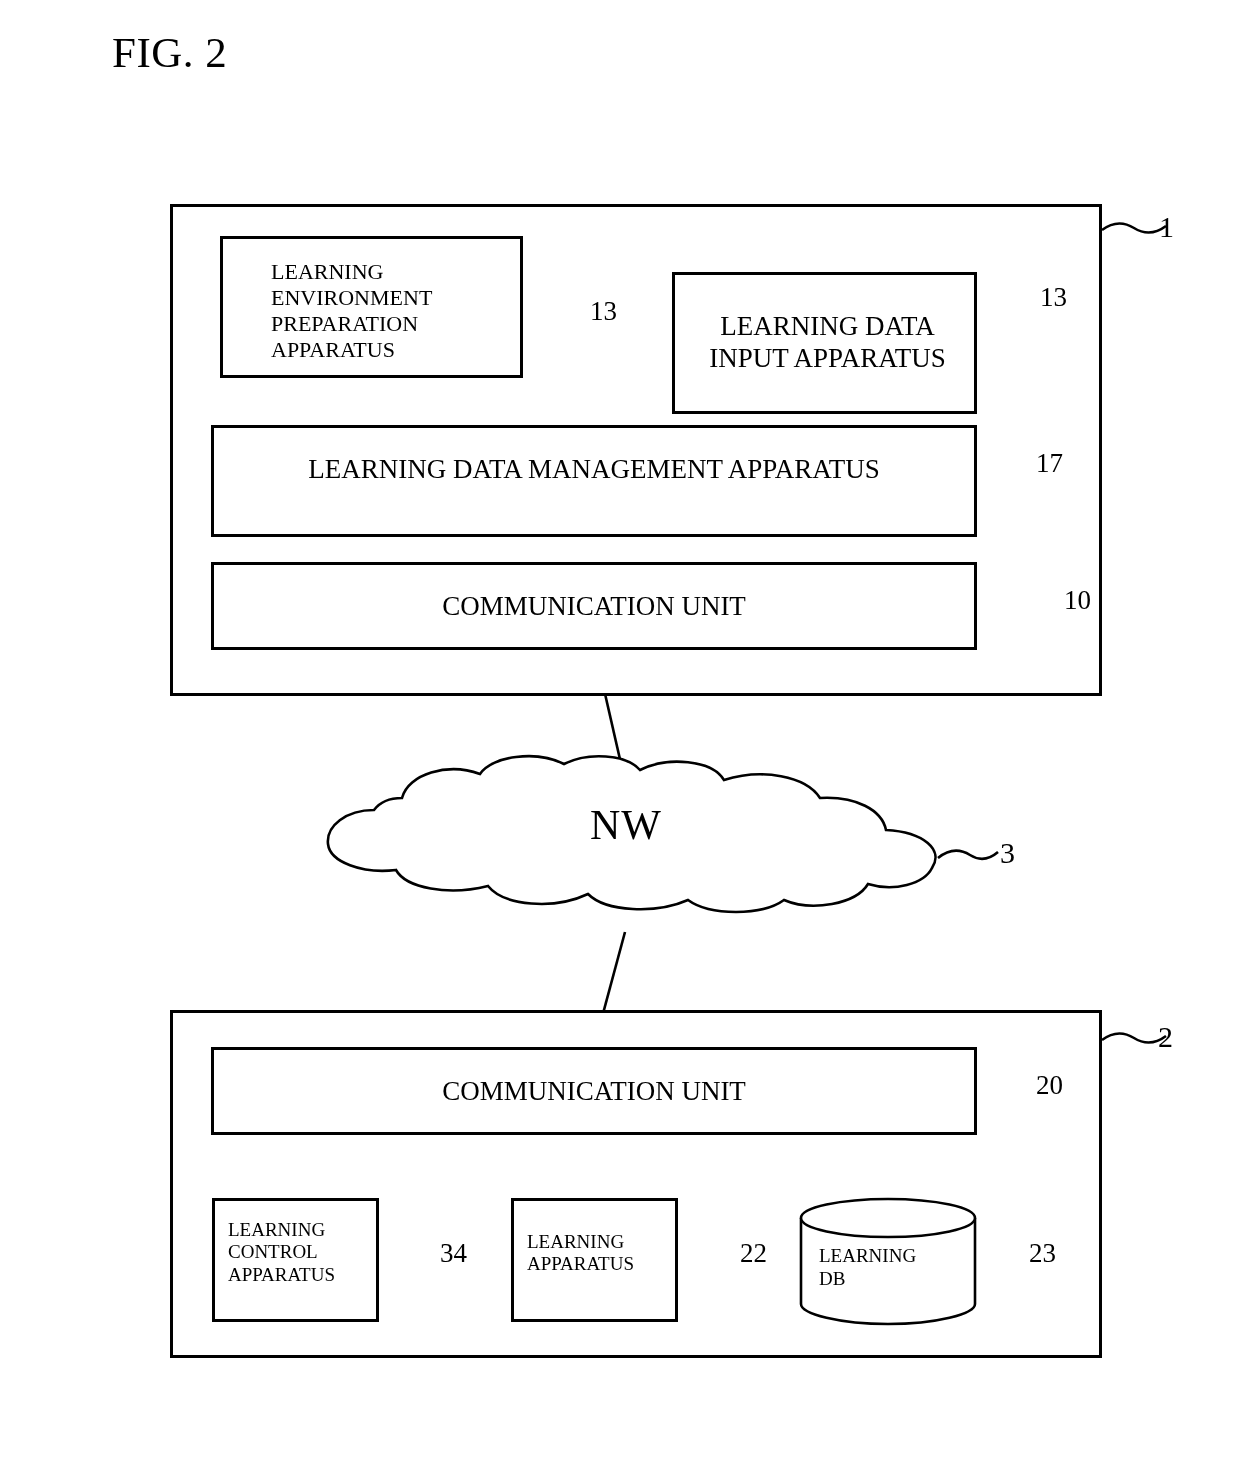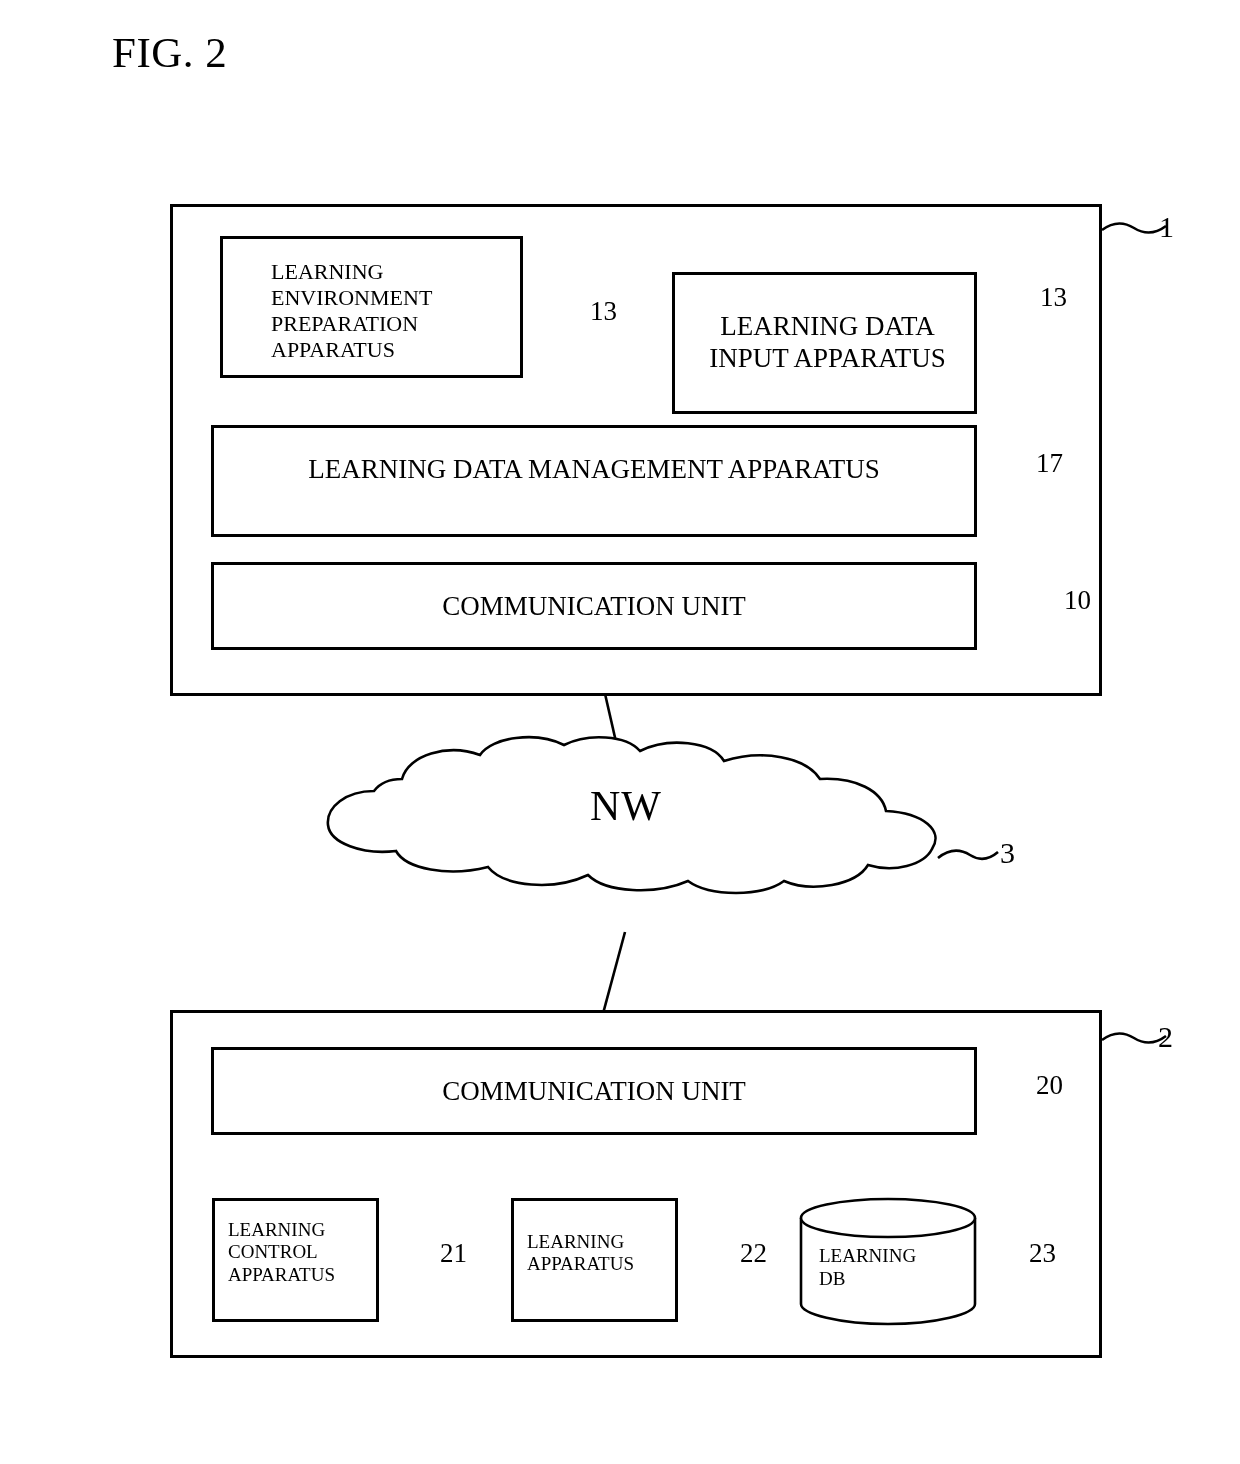--- a/index.html
+++ b/index.html
@@ -134,21 +134,21 @@
     top: 48px;
     font-size: 19px;
     line-height: 1.22;
     white-space: pre-line;
   }
 
   
   #cloud-nw {
     position: absolute;
     left: 296px;
-    top: 735px;
+    top: 754px;
     width: 660px;
     height: 162px;
   }
   #cloud-nw svg { display: block; }
   #cloud-nw .cloud-label {
     position: absolute;
     left: 0;
     top: 47px;
     width: 660px;
     text-align: center;
@@ -297,17 +297,17 @@
   </div>
 
   <div class="ref-num" id="ref-1">1</div>
   <div class="ref-num ref-small" id="ref-11">13</div>
   <div class="ref-num ref-small" id="ref-13">13</div>
   <div class="ref-num ref-small" id="ref-12">17</div>
   <div class="ref-num ref-small" id="ref-10">10</div>
   <div class="ref-num" id="ref-3">3</div>
   <div class="ref-num" id="ref-2">2</div>
   <div class="ref-num ref-small" id="ref-20">20</div>
-  <div class="ref-num ref-small" id="ref-21">21</div>
+  <div class="ref-num ref-small" id="ref-21">34</div>
   <div class="ref-num ref-small" id="ref-22">22</div>
   <div class="ref-num ref-small" id="ref-23">23</div>
 
 </div>
 
 </body></html>

